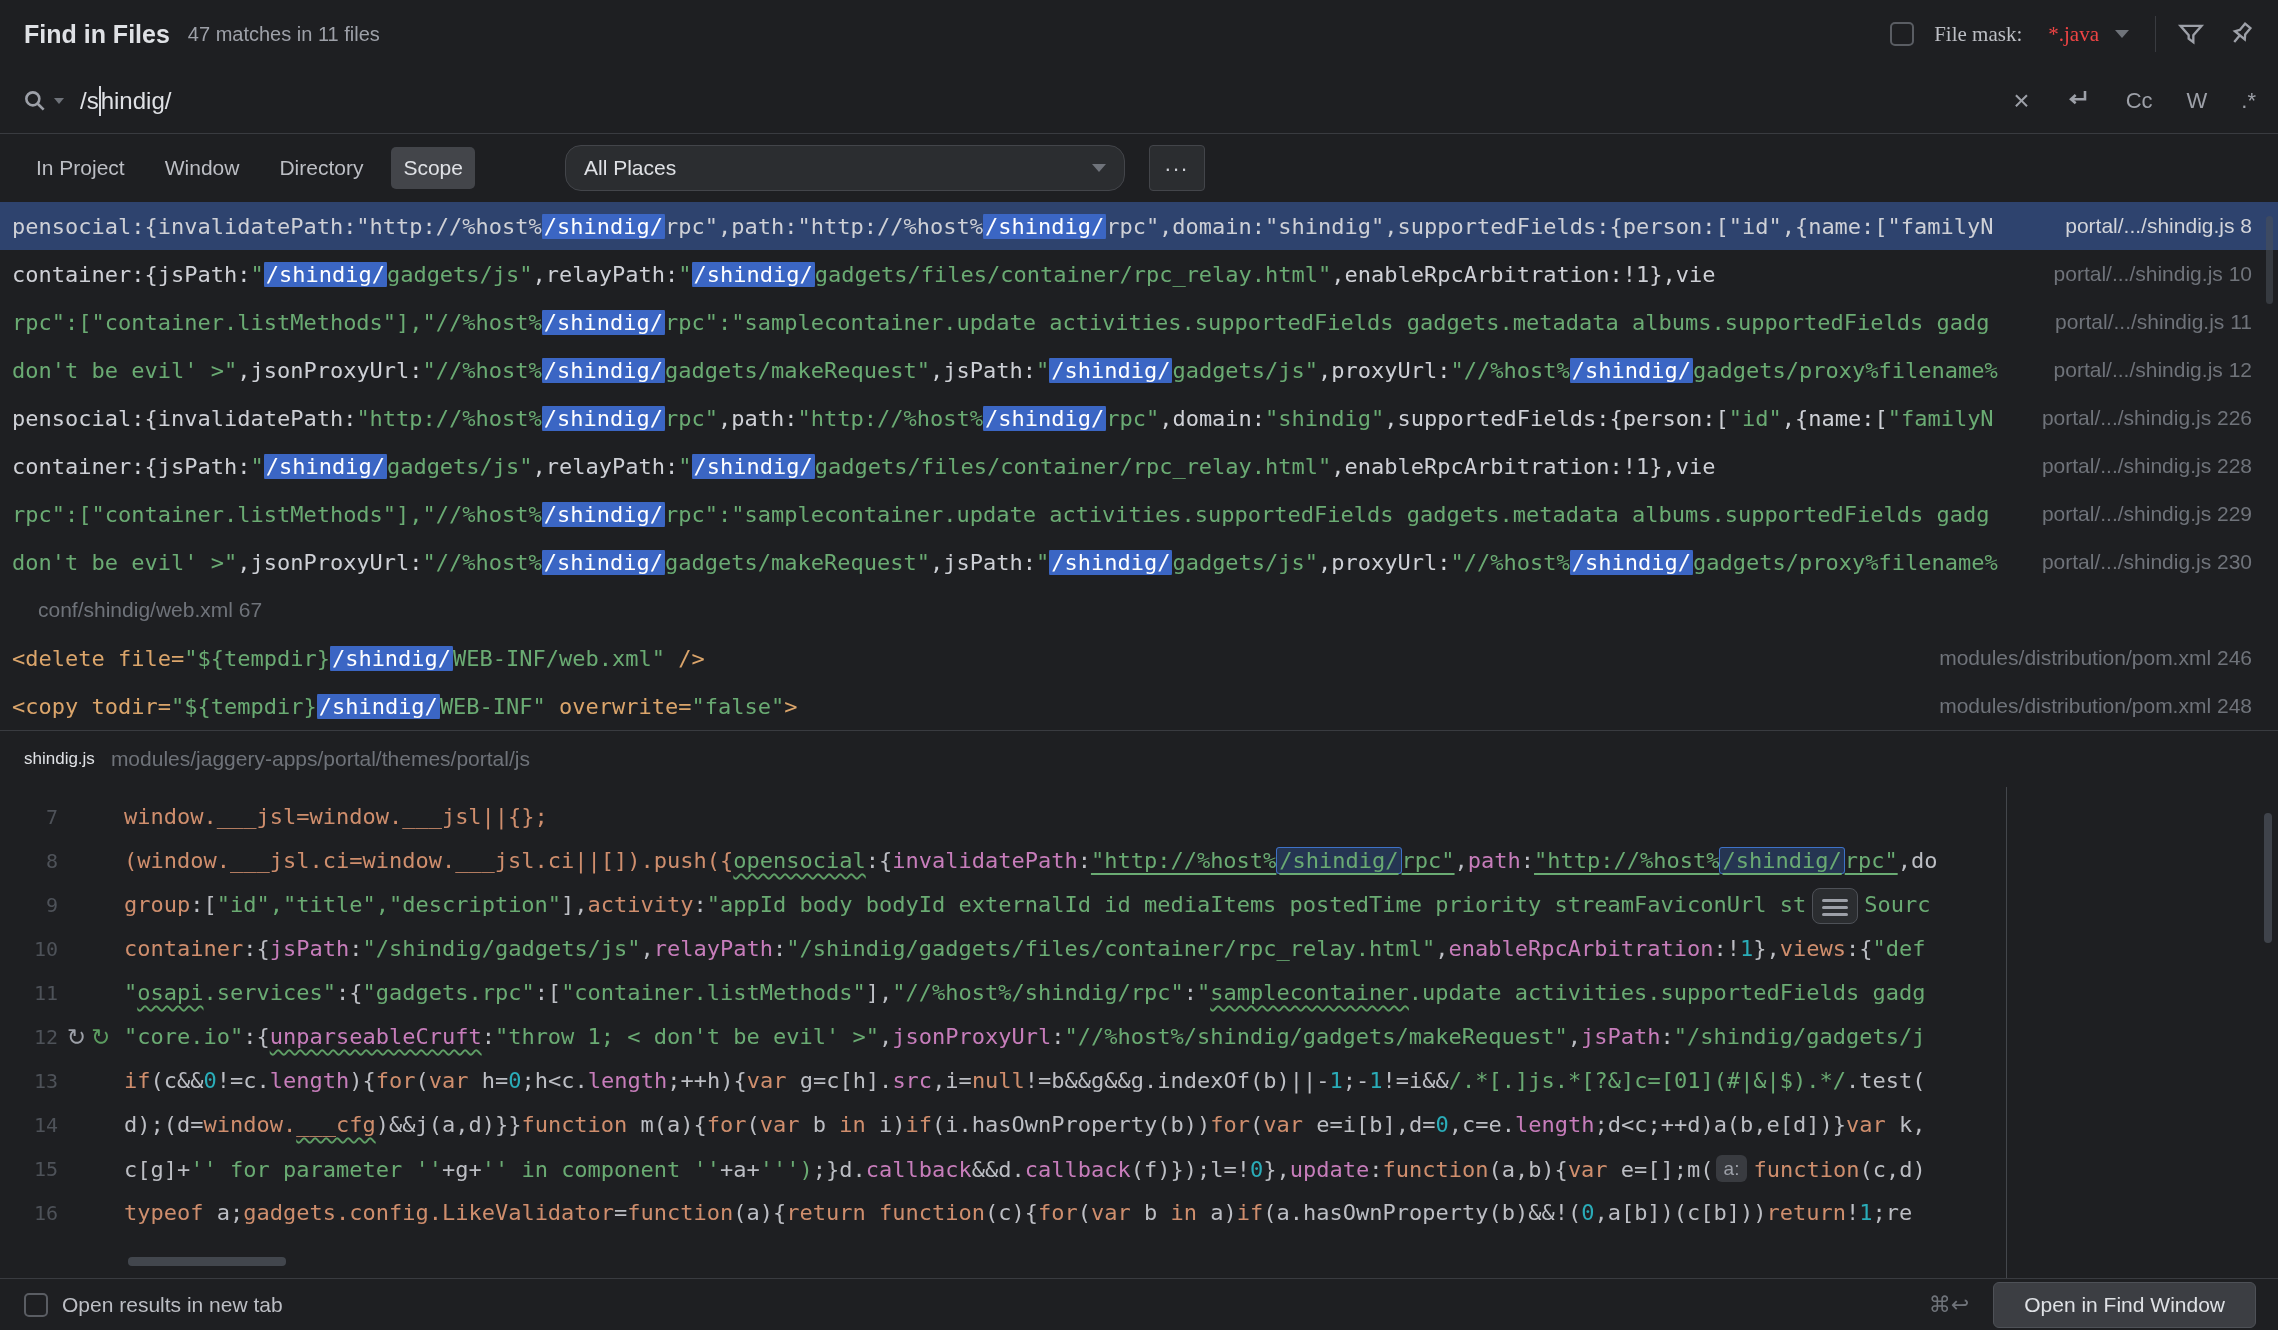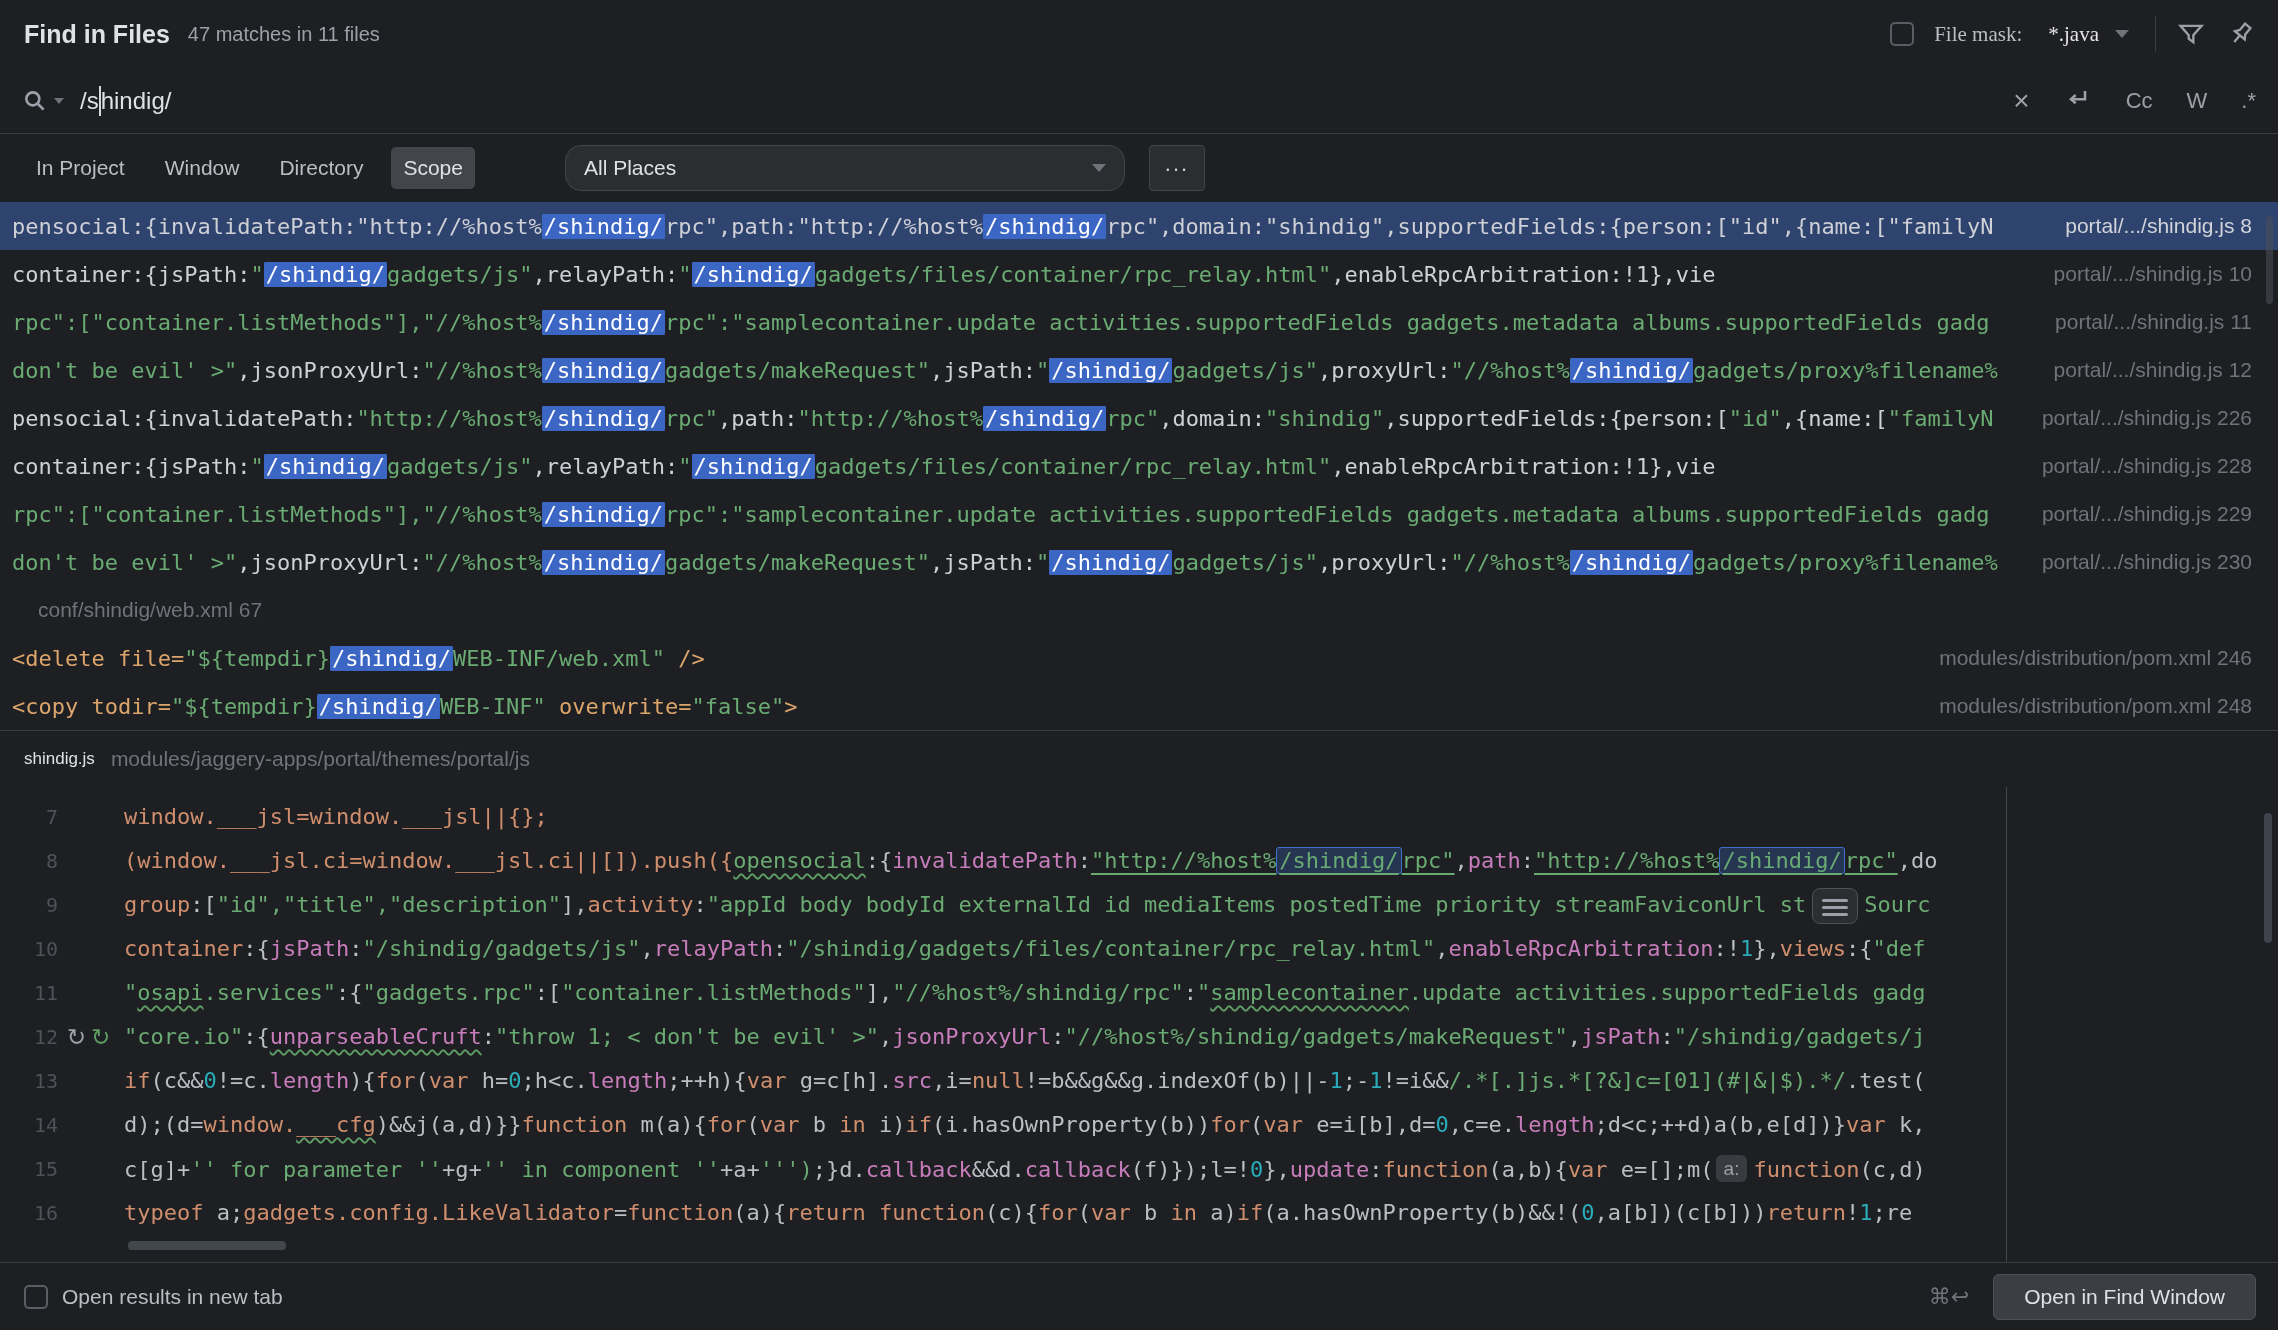--- a/index.html
+++ b/index.html
@@ -11,21 +11,21 @@
   }
   .app { width:2278px; height:1330px; display:flex; flex-direction:column; }
 
   
   .header { height:68px; flex:0 0 auto; display:flex; align-items:center; padding:0 22px 0 24px; }
   .title { font-size:25px; font-weight:bold; color:#dfe1e5; }
   .summary { font-size:20px; color:#9da0a8; margin-left:18px; }
   .header-right { margin-left:auto; display:flex; align-items:center; gap:20px;font-family:Liberation Serif, serif; }
   .checkbox { width:24px; height:24px; border:2px solid #5a5d63; border-radius:5px; background:transparent; }
   .mask-label { font-size:21px; color:#bcbec4; }
-  .mask-combo { display:flex; align-items:center; gap:16px; font-size:21px; color:#e5e5e5; padding:4px 6px; }
+  .mask-combo { display:flex; align-items:center; gap:16px; font-size:21px; color:#ef4444; padding:4px 6px; }
   .caret-down { width:0; height:0; border-left:7px solid transparent; border-right:7px solid transparent; border-top:8px solid #6f737a; }
   .v-divider { width:1px; height:36px; background:#393b40; }
   .hicon { width:30px; height:30px; display:flex; align-items:center; justify-content:center; }
   .hicon svg { stroke:#9da0a8; fill:none; stroke-width:2; }
 
   
   .search-row { height:66px; flex:0 0 auto; display:flex; align-items:center; padding:0 22px 0 22px;
                 border-bottom:1px solid #393b40; }
   .search-glyph { display:flex; align-items:center; gap:6px; }
   .search-glyph svg { stroke:#9da0a8; fill:none; stroke-width:2.4; }
@@ -94,21 +94,21 @@
            font-family:"Liberation Sans", sans-serif; margin:0 6px 0 2px; vertical-align:2px; }
   .float-icon { display:inline-block; width:46px; height:36px; background:#2b2d30; border:1px solid #4e5157;
                 border-radius:8px; vertical-align:middle; margin:0 6px; padding-top:6px; }
   .float-icon i { display:block; height:3px; background:#9da0a8; margin:4px 9px 0 9px; border-radius:2px; }
   .editor-vscroll { position:absolute; right:6px; top:26px; width:8px; height:130px;
                     background:#4b5059; border-radius:4px; opacity:.75; }
   .editor-hscroll { position:absolute; left:128px; bottom:12px; width:158px; height:9px;
                     background:#4b5059; border-radius:4px; opacity:.8; }
 
   
-  .footer { height:68px; flex:0 0 auto; border-top:1px solid #393b40; display:flex; align-items:center;
+  .footer { height:52px; flex:0 0 auto; border-top:1px solid #393b40; display:flex; align-items:center;
             padding:0 22px 0 24px; }
   .footer-label { font-size:21px; color:#bcbec4; margin-left:14px; }
   .footer-right { margin-left:auto; display:flex; align-items:center; }
   .shortcut { color:#6f737a; font-size:22px; margin-right:24px; }
   .footer-btn { height:46px; padding:0 30px; background:#3c3e43; border:1px solid #4e5157; border-radius:6px;
                 color:#dfe1e5; font-size:21px; display:flex; align-items:center; }
 </style>
 </head>
 <body>
 

